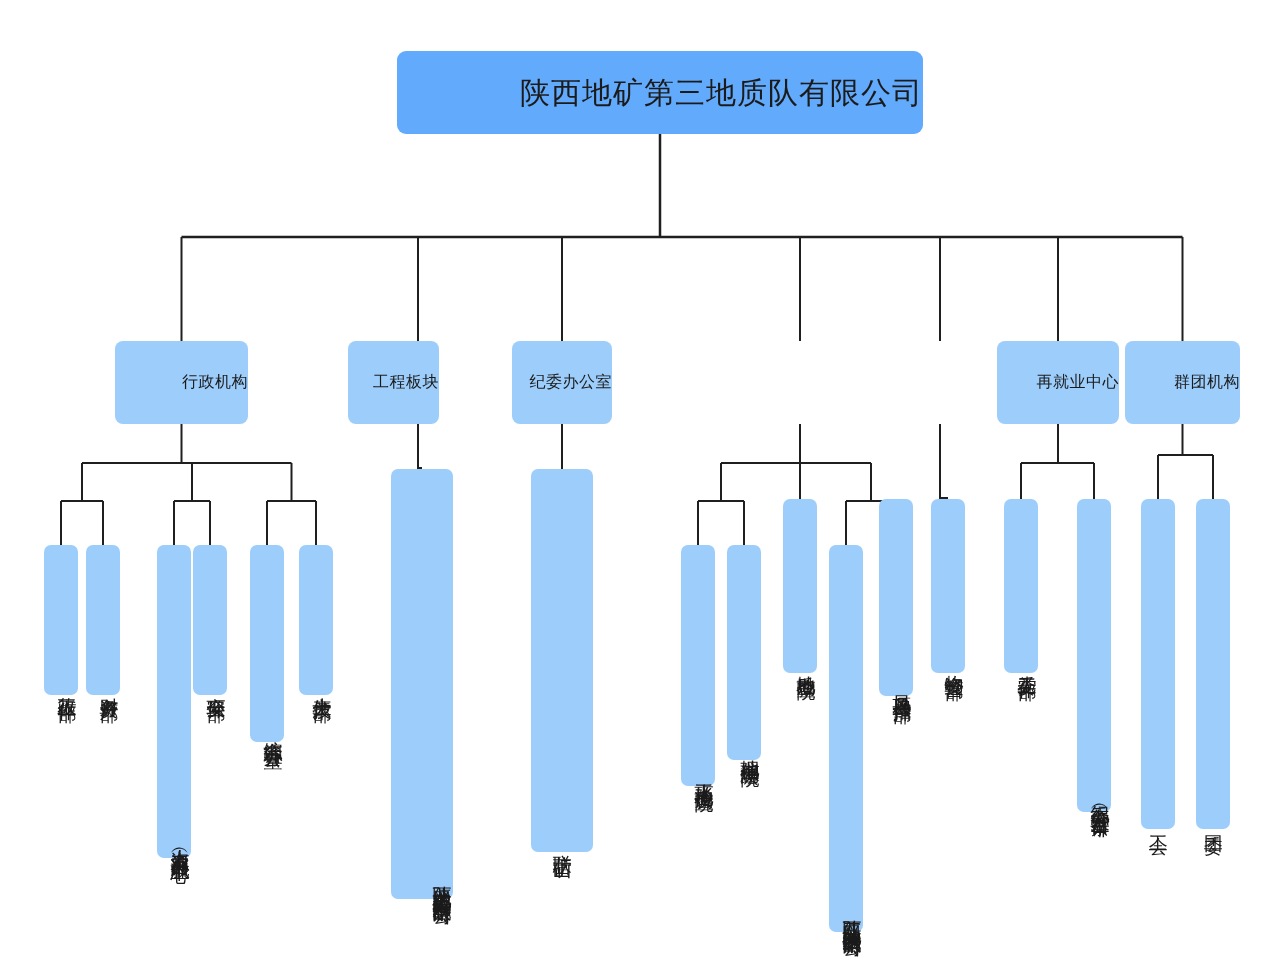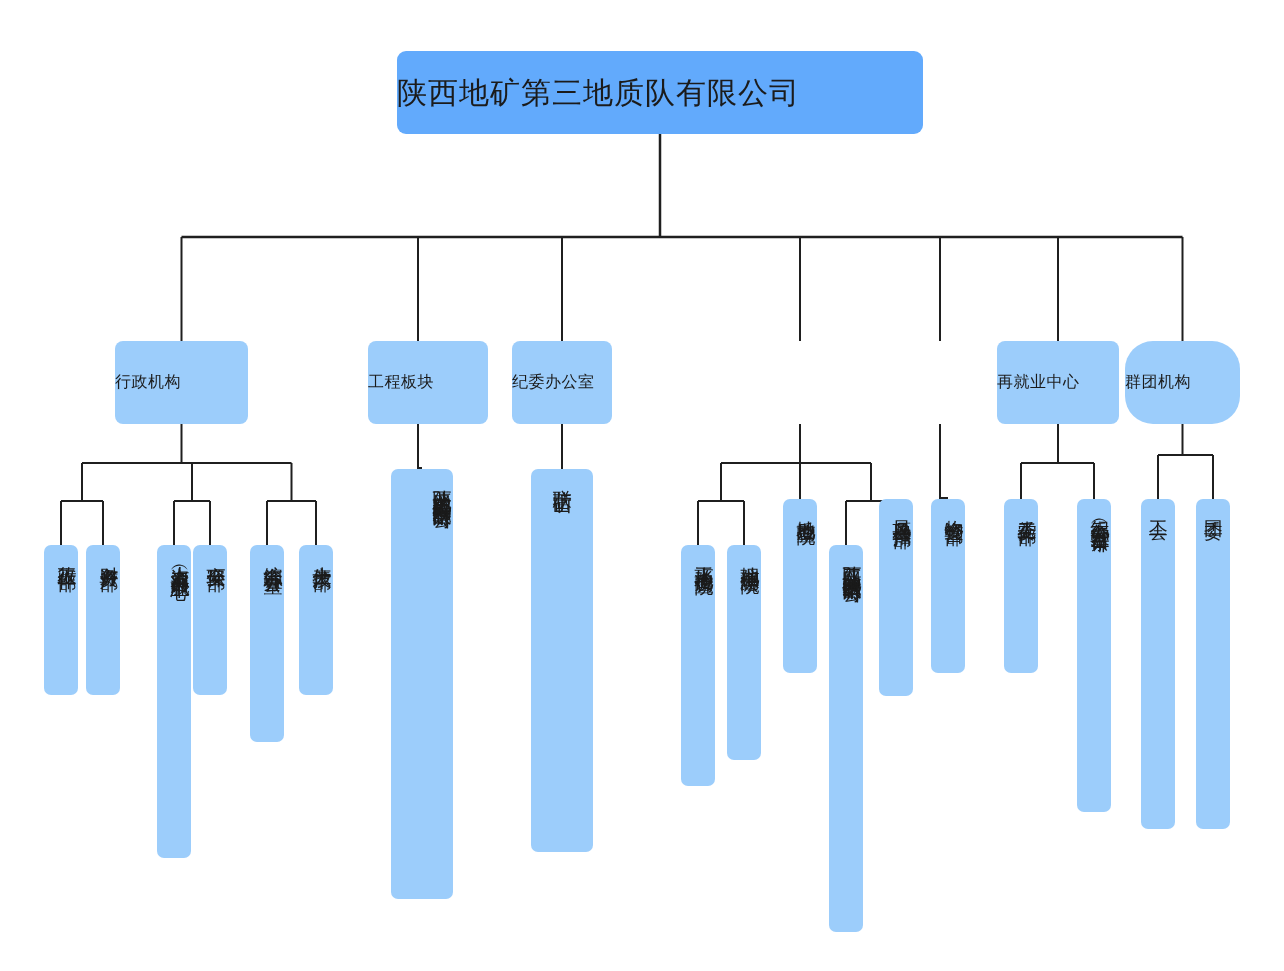--- a/index.html
+++ b/index.html
@@ -24,21 +24,21 @@
     pointer-events: none;
   }
   .node {
     position: absolute;
     box-sizing: border-box;
     border-radius: 7px;
     background: #9ccdfb;
     color: #1b1b1b;
     display: flex;
     align-items: center;
-    justify-content: flex-start;
+    justify-content: flex-end;
     text-align: center;
     line-height: 1.18;
     font-family: Liberation Serif, serif;
   }
   .node.root {
     background: #62aafc;
     border-radius: 9px;
     font-size: 30px;
     letter-spacing: 1px;
   }
@@ -114,30 +114,30 @@
       <line x1="82" y1="463" x2="291.5" y2="463" stroke="#1f1f1f" stroke-width="2"></line>
       <line x1="800" y1="424" x2="800" y2="463" stroke="#1f1f1f" stroke-width="2"></line>
       <line x1="721" y1="463" x2="871" y2="463" stroke="#1f1f1f" stroke-width="2"></line>
     </svg>
 <div class="node root" style="left: 397px; top: 51px; width: 526px; height: 83px;">
       <span class="node-label">陕西地矿第三地质队有限公司</span>
     </div>
     <div class="node level2" style="left: 115px; top: 341px; width: 133px; height: 83px;">
       <span class="node-label">行政机构</span>
     </div>
-    <div class="node level2" style="left: 368px; top: 341px; width: 120px; height: 83px;">
+    <div class="node level2" style="left: 348px; top: 341px; width: 91px; height: 83px;">
       <span class="node-label">工程板块</span>
     </div>
     <div class="node level2" style="left: 512px; top: 341px; width: 100px; height: 83px;">
       <span class="node-label">纪委办公室</span>
     </div>
     <div class="node level2" style="left: 997px; top: 341px; width: 122px; height: 83px;">
       <span class="node-label">再就业中心</span>
     </div>
-    <div class="node level2" style="left: 1125px; top: 341px; width: 115px; height: 83px; border-radius: 28px;">
+    <div class="node level2" style="left: 1125px; top: 341px; width: 115px; height: 83px;">
       <span class="node-label">群团机构</span>
     </div>
     <div class="node leaf anchor-top" style="left: 44px; top: 545px; width: 34px; height: 150px;">
       <span class="node-label">行政工作部</span>
     </div>
     <div class="node leaf anchor-top" style="left: 86px; top: 545px; width: 34px; height: 150px;">
       <span class="node-label">财务资产部</span>
     </div>
     <div class="node leaf anchor-top" style="left: 157px; top: 545px; width: 34px; height: 313px;">
       <span class="node-label">人力资源部（再就业中心）</span>

